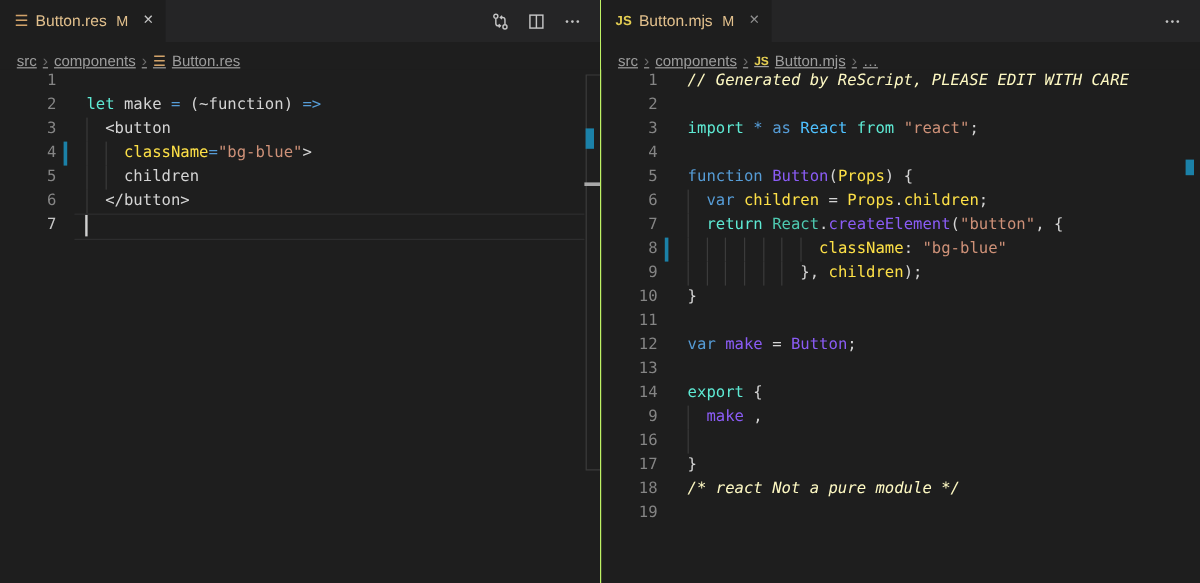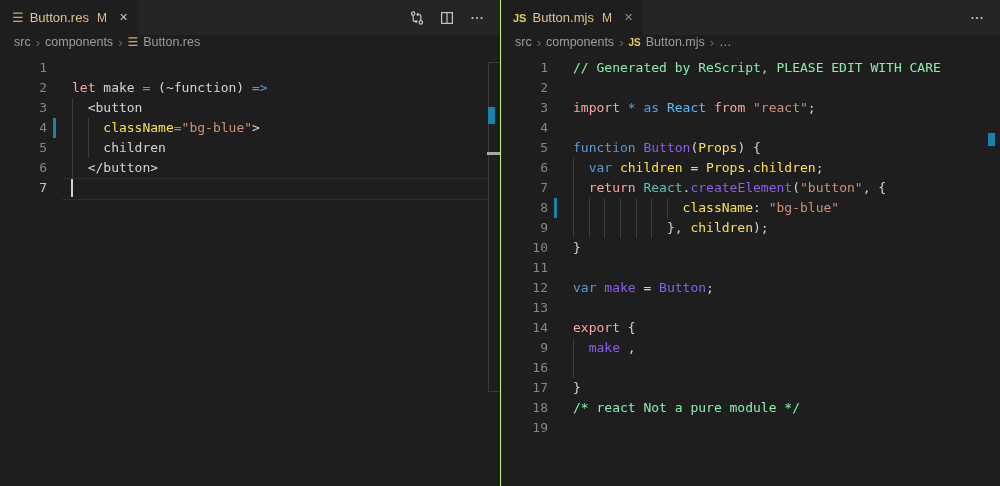--- a/index.html
+++ b/index.html
@@ -20,22 +20,22 @@
   .group.right .tab-close { color:#8f8f8f; }
   .file-lines-glyph { color:#d2a36a; font-size:13px; line-height:1; }
   .js-glyph { color:#e3cd52; font-size:11px; font-weight:bold; letter-spacing:0; }
   .tab-spacer { flex:1; }
   .editor-actions { display:flex; align-items:center; gap:8px; padding-right:12px; }
   .action { width:22px; height:22px; display:flex; align-items:center; justify-content:center;
             color:#c5c5c5; cursor:pointer; }
   .action svg { display:block; }
 
   
-  .breadcrumbs { height:23px; display:flex; align-items:flex-start; padding-left:14px;
-                 font-size:12.5px; color:#9d9d9d; background:#1e1e1e; }
+  .breadcrumbs { height:23px; display:flex; align-items:flex-end; padding-left:14px;
+                 font-size:12.5px; color:#9d9d9d; background:#1e1e1e;text-decoration:underline; }
   .bc-item { display:flex; align-items:center; gap:5px; cursor:pointer; }
   .bc-sep { color:#6b6b6b; margin:0 5px; font-size:13px; }
   .bc-file-glyph { color:#d2a36a; font-size:12px; line-height:1; }
   .bc-js-glyph { color:#e3cd52; font-size:10px; font-weight:bold; }
 
   
   .code { position:absolute; top:58px; left:0; right:0; bottom:0;
           font-family:"DejaVu Sans Mono", monospace; font-size:13px; }
   .row { position:relative; height:20px; display:flex; line-height:20px; }
   .ln { width:47px; text-align:right; color:#858585; font-size:13px; flex:none;
@@ -47,22 +47,22 @@
   .content { position:relative; flex:1; white-space:pre; }
   .guide { position:absolute; top:0; bottom:0; width:1px; background:#3b3b3b; }
   .cursor { position:absolute; left:-1px; top:1px; width:2px; height:18px; background:#d0d0d0; }
   .row.current::after { content:""; position:absolute; left:62px; right:13px; top:0; height:20px;
                         border-top:1px solid #2d2d2e; border-bottom:1px solid #2d2d2e;
                         pointer-events:none; }
 
   
   .c-fg { color:#d4d4d4; } .c-blue { color:#569cd6; } .c-lblue { color:#fde047; }
   .c-cyan { color:#4fc1ff; } .c-teal { color:#4ec9b0; } .c-yellow { color:#8b5cf6; }
-  .c-pink { color:#fca5a5; } .c-orange { color:#ce9178; }
-  .c-comment { color:#86efac; }
+  .c-pink { color:#5eead4; } .c-orange { color:#ce9178; }
+  .c-comment { color:#fef9c3; font-style:italic; }
 
   
   .ruler { position:absolute; top:0; right:0; width:13px; bottom:0; }
   .slider-outline { position:absolute; top:4px; right:0; width:12px; height:330px;
                     border:1px solid rgba(121,121,121,0.32); border-right:none; }
   .ov-mod { position:absolute; right:5px; width:7px; background:#1b81a8; }
   .ov-cursor { position:absolute; right:0; width:13px; height:3px; background:#a8a8a8; }
 </style>
 </head>
 <body>

